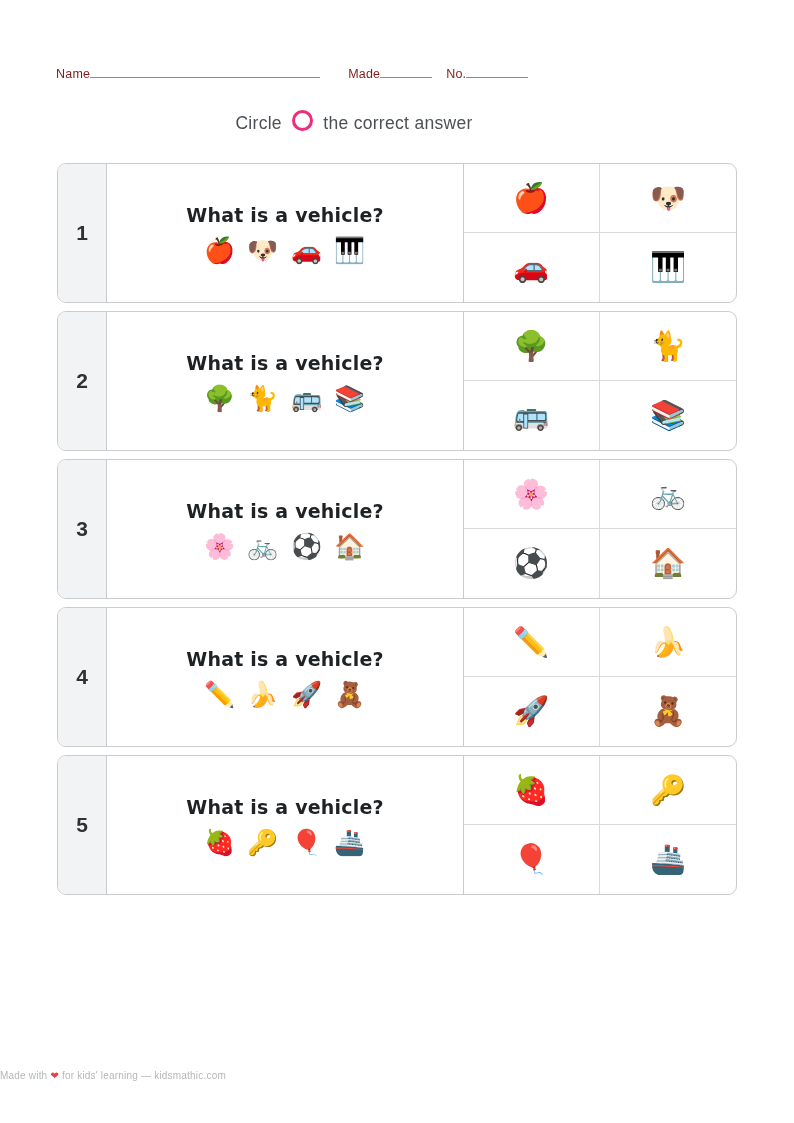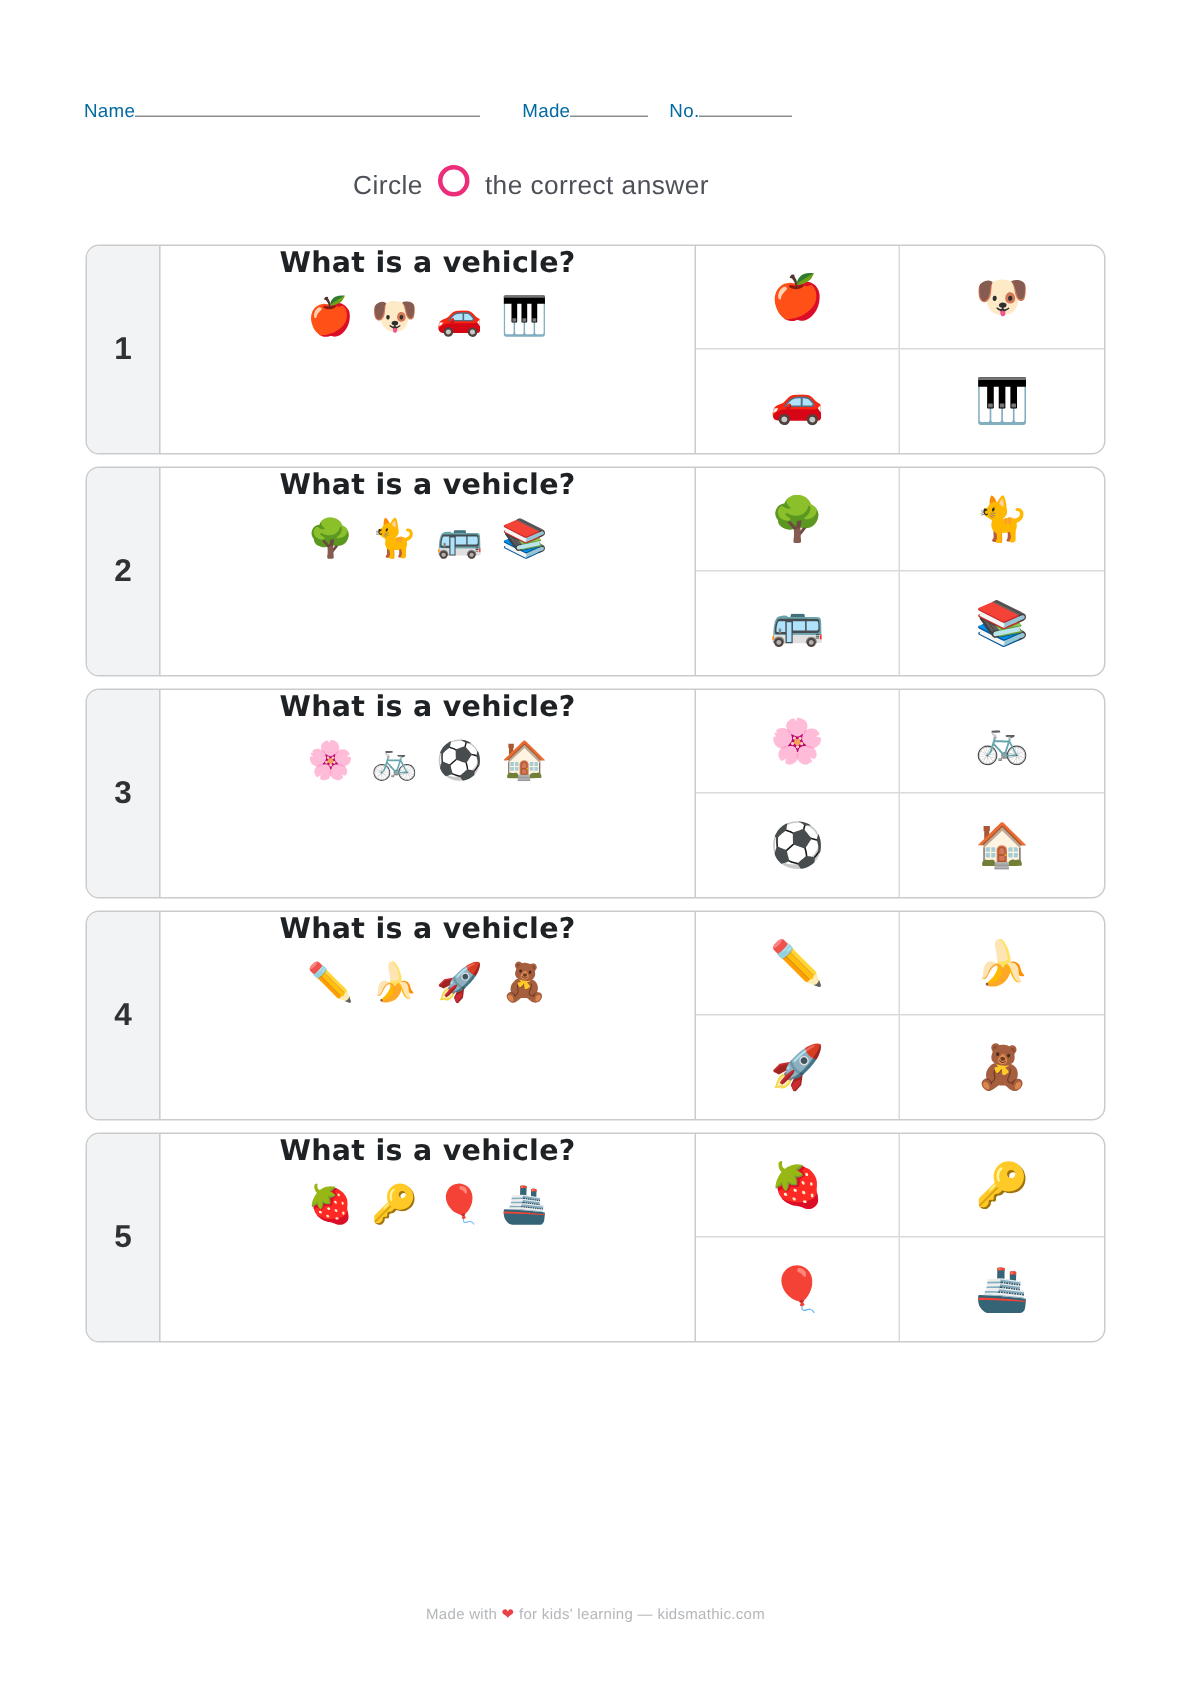--- a/index.html
+++ b/index.html
@@ -29,21 +29,21 @@
     letter-spacing: .2px;
   }
   .hdr-field {
     display: flex;
     align-items: baseline;
     white-space: nowrap;
   }
   .hdr-label {
     font-family: "Liberation Sans", sans-serif;
     font-size: 12.5px;
-    color: #0369a1;
+    color: #7f1d1d;
   }
   .hdr-rule {
     display: inline-block;
     border-bottom: 1px solid #8a8d90;
     height: 11px;
   }
   .rule-a { width: 230px; }
   .rule-b { width: 250px; }
   .rule-c { width: 52px; }
   .rule-d { width: 62px; }
@@ -99,20 +99,21 @@
     font-family: "Liberation Sans", sans-serif;
     font-size: 21px;
     font-weight: 600;
     color: #2f3133;
   }
   .qbody {
     flex: 1 1 auto;
     display: flex;
     flex-direction: column;
     align-items: center;
+    justify-content: center;
     border-right: 1.6px solid #c9cbcd;
     padding: 0 8px;
   }
   .qtext {
     font-family: "DejaVu Sans", sans-serif;
     font-size: 19px;
     font-weight: bold;
     color: #1f2225;
     letter-spacing: .2px;
     margin-bottom: 12px;
@@ -143,21 +144,21 @@
   }
   .opt.b-right { border-right: 1.2px solid #d8dadc; }
   .opt.b-bottom { border-bottom: 1.2px solid #d8dadc; }
 
   
   .footer {
     position: absolute;
     top: 1070px;
     left: 0;
     width: 794px;
-    text-align: center;
+    text-align: left;
     font-family: "Liberation Sans", sans-serif;
     font-size: 10px;
     color: #b4b7ba;
     letter-spacing: .2px;
   }
   .footer .heart { color: #e8414a; }
   .footer .site { color: #b4b7ba; }
 </style>
 </head>
 <body>

